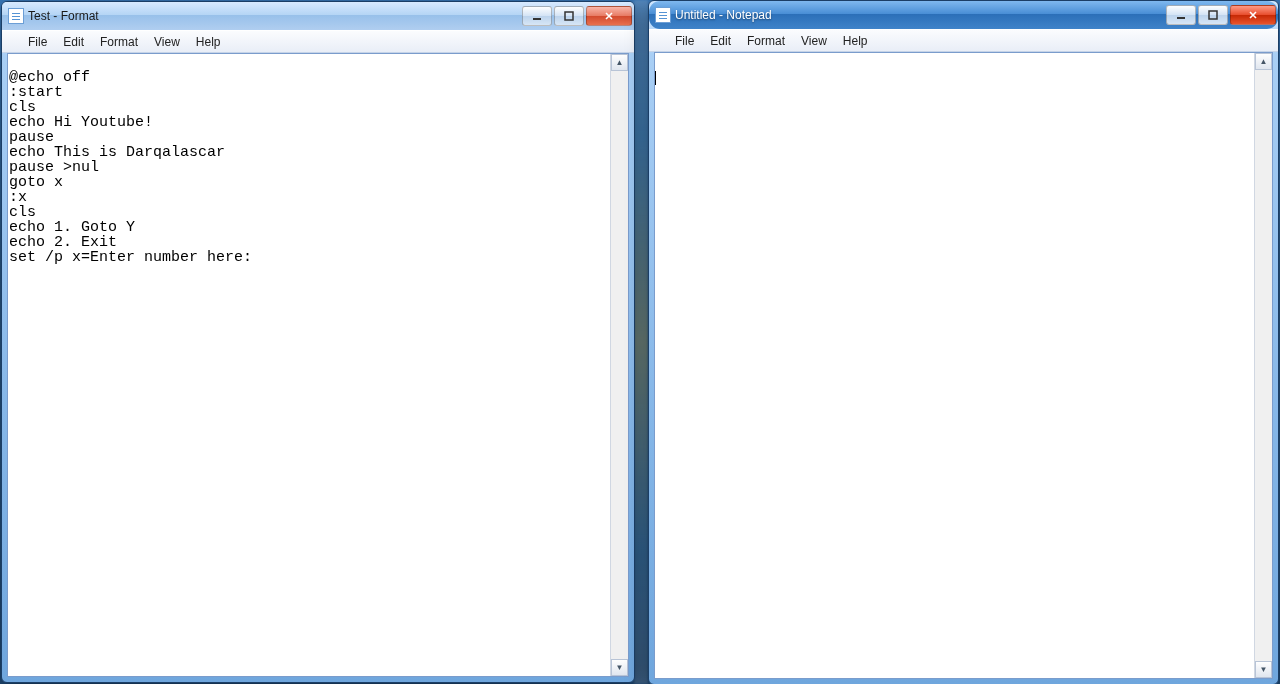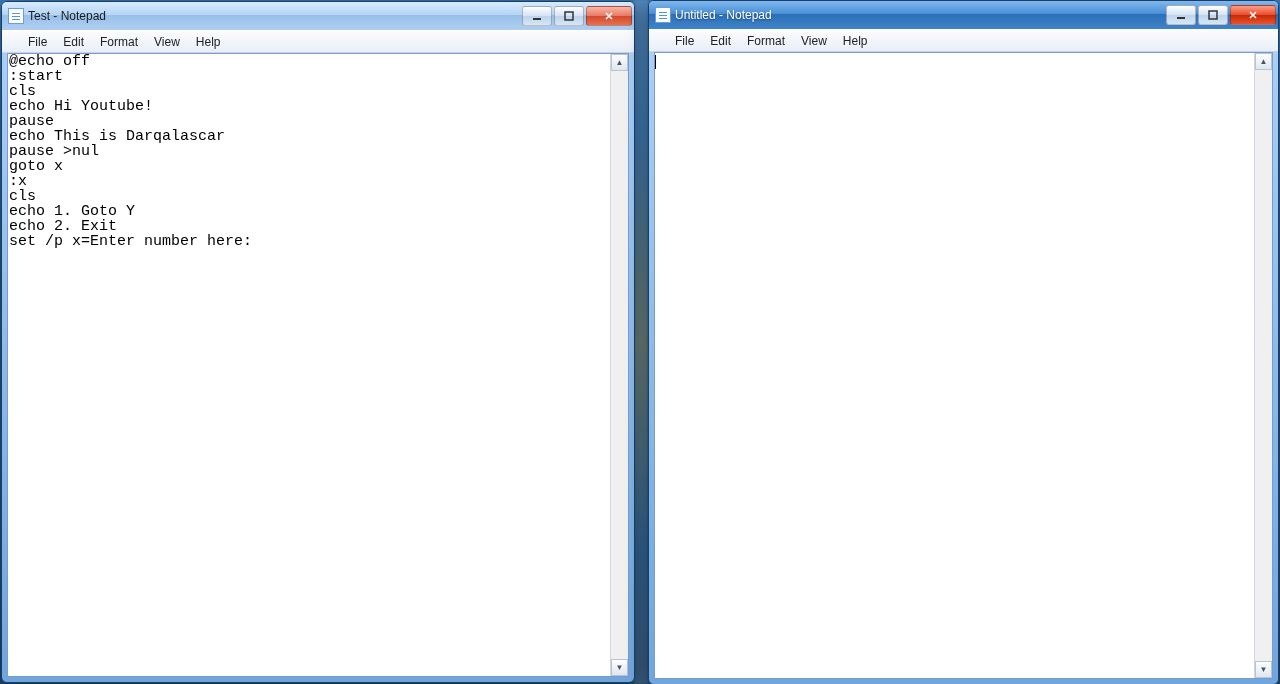--- a/index.html
+++ b/index.html
@@ -50,21 +50,21 @@
 
   .titlebar {
     height: 28px;
     display:flex;
     align-items:center;
     padding: 0 2px 0 6px;
     background: linear-gradient(180deg,#d8eaff 0%, #b5d5f5 45%, #97c0ea 46%, #b0cef0 100%);
     color:#1a1a1a;
     user-select:none;
   }
-  .win-right .titlebar { color:#ffffff; text-shadow:0 1px 2px rgba(0,0,0,0.4); }
+  .win-right .titlebar { color:#ffffff; text-shadow:0 1px 2px rgba(0,0,0,0.4);border-radius:11px; }
 
   .app-icon {
     width:16px;height:16px;
     display:inline-flex;align-items:center;justify-content:center;
     margin-right:4px;
     background:#fff;
     border:1px solid #6b9ed6;
     box-sizing:border-box;
     position:relative;
   }
@@ -117,21 +117,21 @@
   .client {
     flex:1;
     margin:0 5px 5px 5px;
     background:#ffffff;
     border:1px solid #7a9ccc;
     display:flex;
     position:relative;
   }
   .editor {
     flex:1;
-    padding:0 1px 2px 1px;
+    padding:16px 1px 2px 1px;
     font-family: Consolas, "Courier New", monospace;
     font-size:15px;
     line-height:15px;
     white-space:pre;
     color:#000;
     overflow:hidden;
   }
   .scrollbar-v {
     width:17px;
     background:#f0f0f0;
@@ -158,21 +158,21 @@
 </style>
 </head>
 <body>
 
 <div class="desktop">
   <div class="mid-strip"></div>
 
   <div class="window win-left">
     <div class="titlebar">
       <span class="app-icon"></span>
-      <span class="title-text">Test - Notepad</span>
+      <span class="title-text">Test - Format</span>
       <span class="title-spacer"></span>
       <span class="caption-btn">
         <svg viewBox="0 0 10 10">
             <rect x="1" y="7" width="8" height="2" fill="#333"></rect>
           </svg>
       </span>
       <span class="caption-btn">
         <svg viewBox="0 0 10 10">
             <rect x="1" y="1" width="8" height="8" fill="none" stroke="#333" stroke-width="1.5"></rect>
           </svg>

